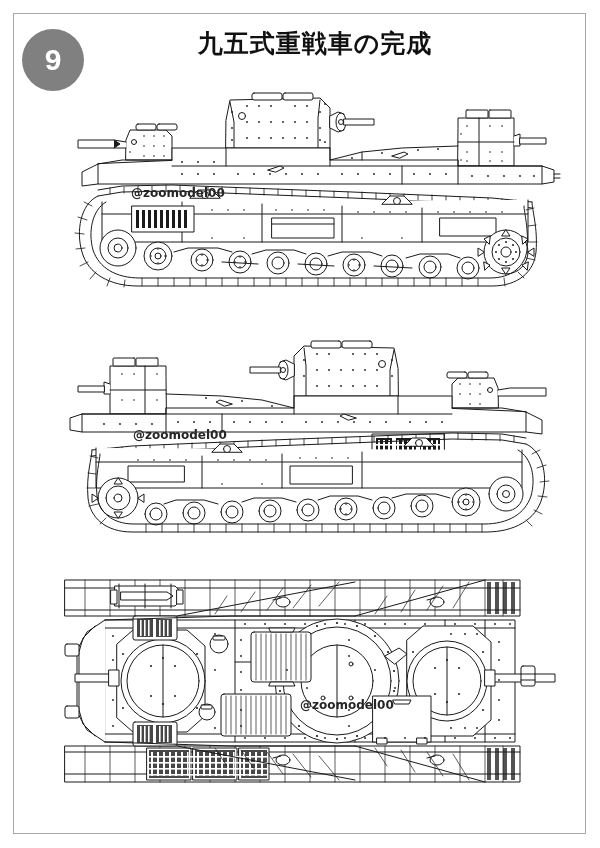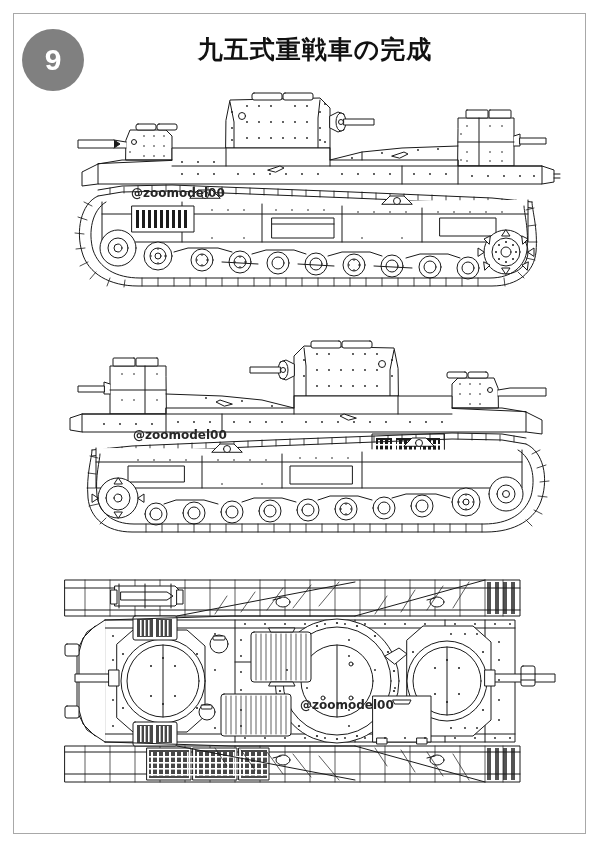--- a/index.html
+++ b/index.html
@@ -51,21 +51,21 @@
     align-items: center;
     justify-content: center;
     line-height: 1;
     font-family: "Liberation Sans", sans-serif;
   }
 
   
   .page-title {
     position: absolute;
     left: 100px;
-    top: 33px;
+    top: 27px;
     width: 430px;
     text-align: center;
     font-size: 25px;
     font-weight: bold;
     color: #111111;
     letter-spacing: 1px;
     font-family: "DejaVu Sans", sans-serif;
     white-space: nowrap;
   }
 

